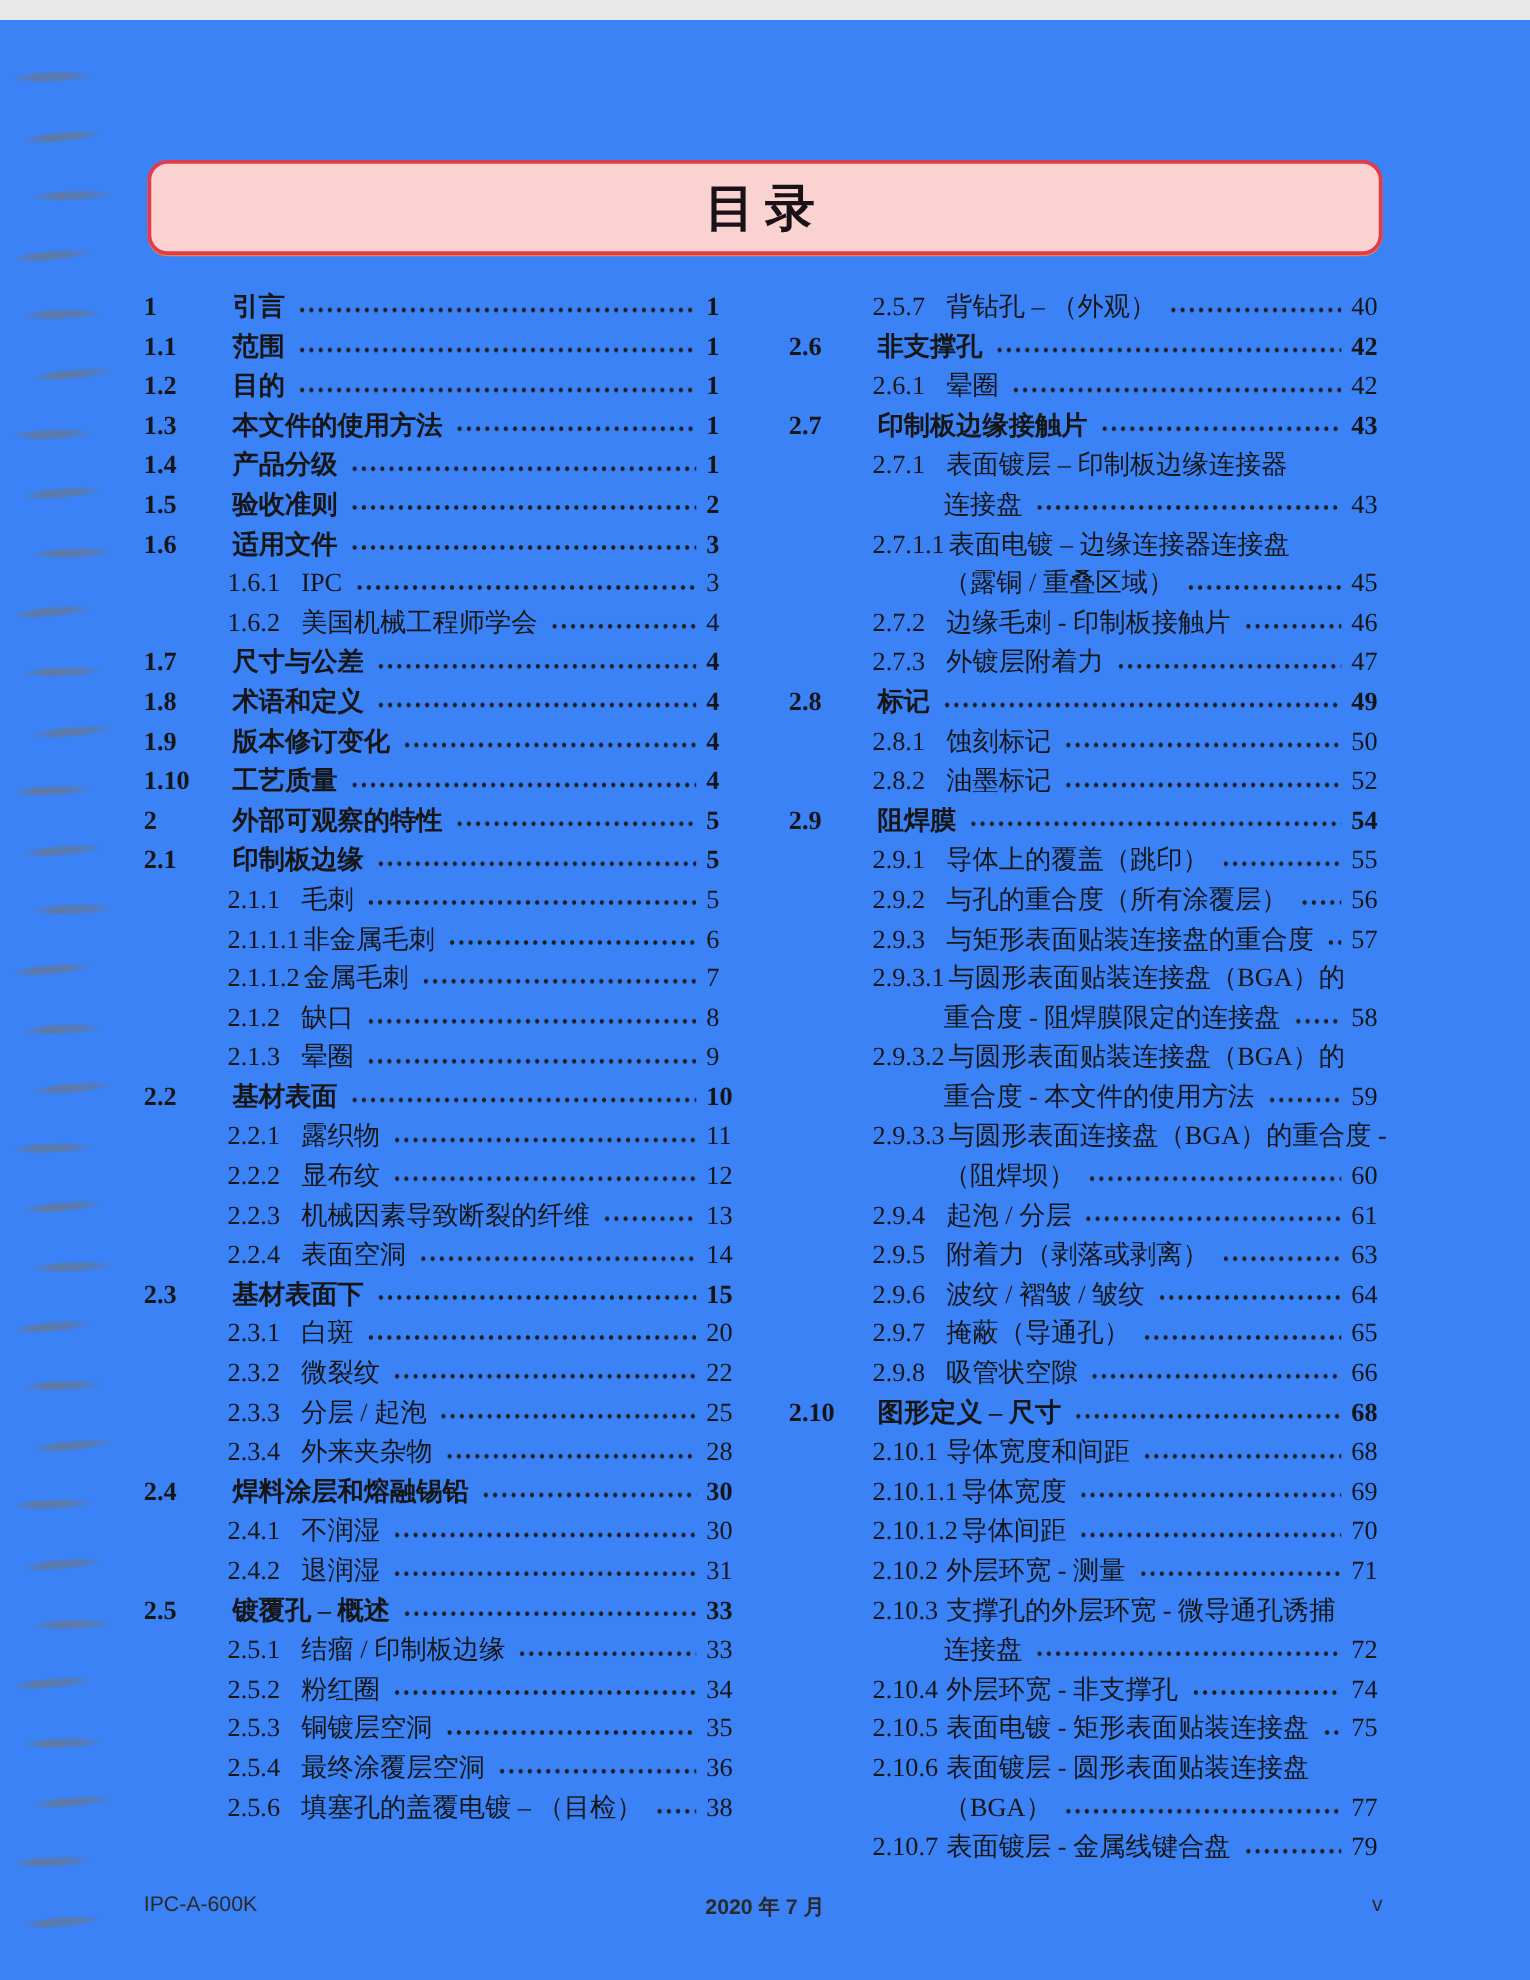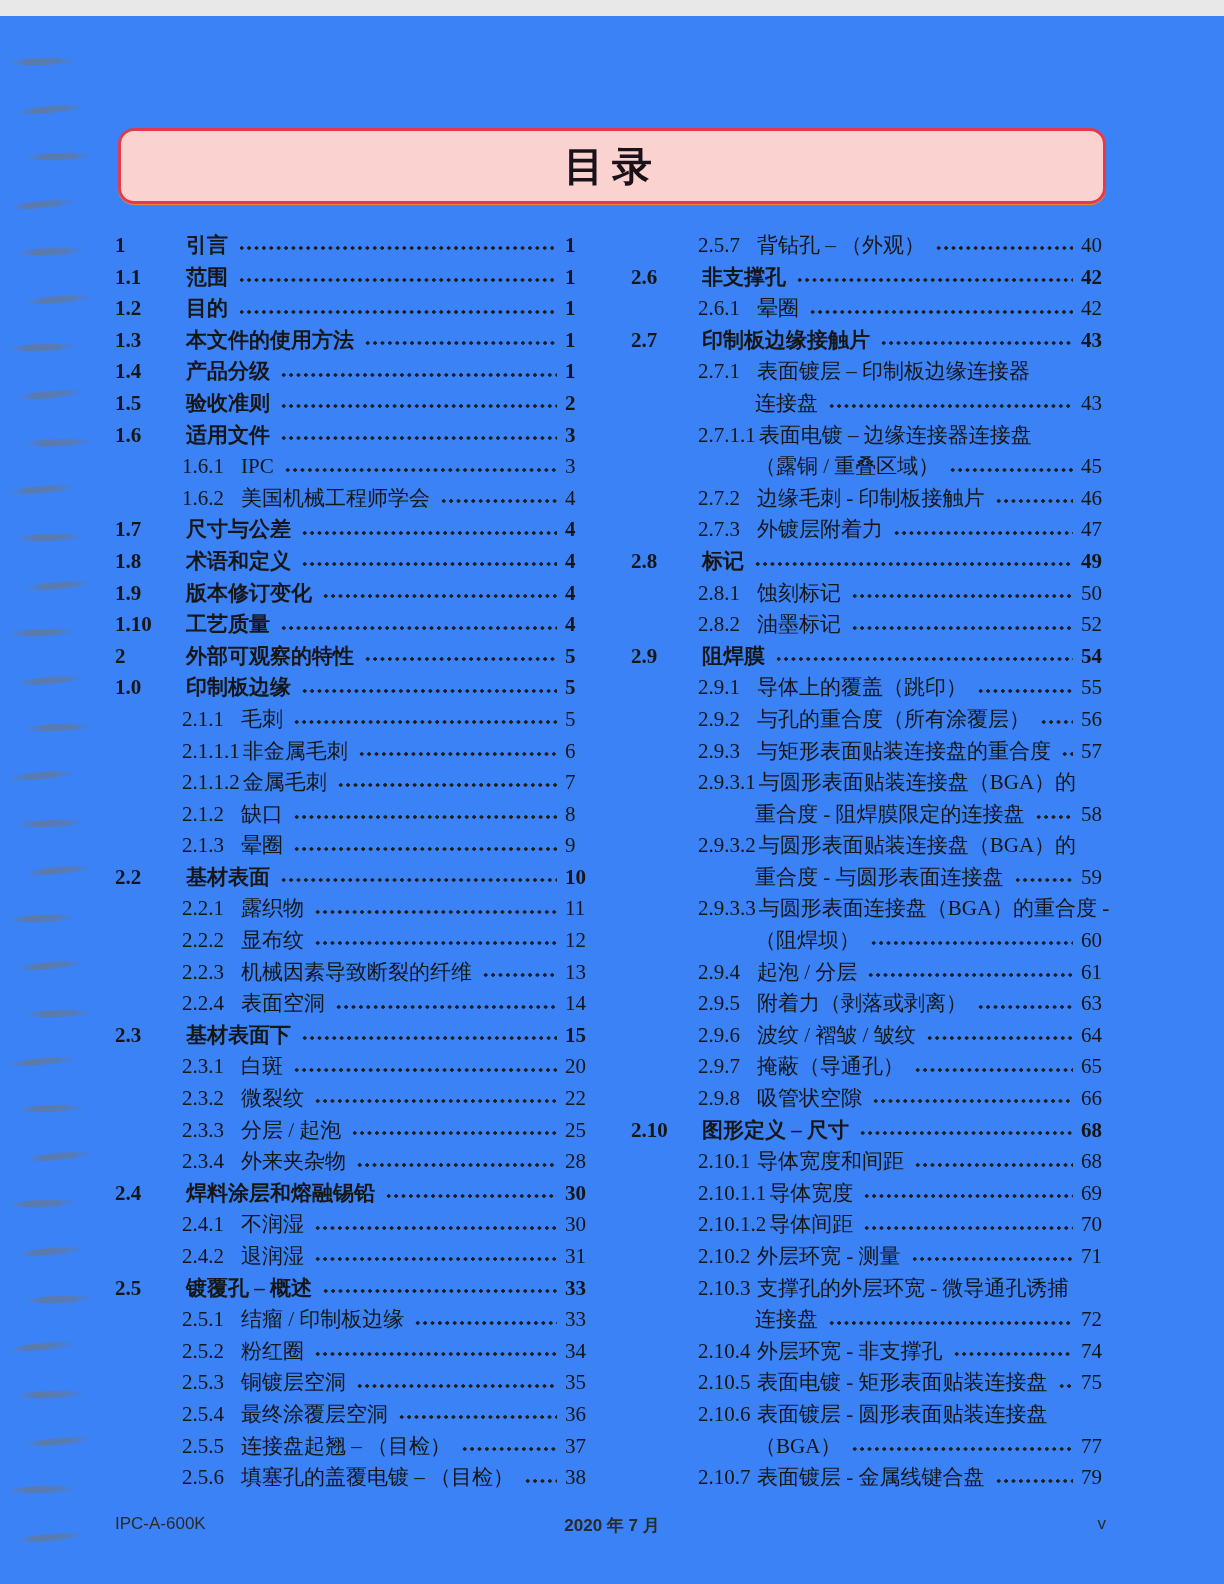--- a/index.html
+++ b/index.html
@@ -173,21 +173,21 @@
           <span class="leader"></span>
           <span class="pg">4</span>
         </div>
         <div class="row h">
           <span class="num">2</span>
           <span class="label">外部可观察的特性</span>
           <span class="leader"></span>
           <span class="pg">5</span>
         </div>
         <div class="row h">
-          <span class="num">1.0</span>
+          <span class="num">2.1</span>
           <span class="label">印制板边缘</span>
           <span class="leader"></span>
           <span class="pg">5</span>
         </div>
         <div class="row s">
           <span class="num">2.1.1</span>
           <span class="label">毛刺</span>
           <span class="leader"></span>
           <span class="pg">5</span>
         </div>
@@ -317,26 +317,20 @@
           <span class="leader"></span>
           <span class="pg">35</span>
         </div>
         <div class="row s">
           <span class="num">2.5.4</span>
           <span class="label">最终涂覆层空洞</span>
           <span class="leader"></span>
           <span class="pg">36</span>
         </div>
         <div class="row s">
-          <span class="num">2.5.5</span>
-          <span class="label">连接盘起翘 – （目检）</span>
-          <span class="leader"></span>
-          <span class="pg">37</span>
-        </div>
-        <div class="row s">
           <span class="num">2.5.6</span>
           <span class="label">填塞孔的盖覆电镀 – （目检）</span>
           <span class="leader"></span>
           <span class="pg">38</span>
         </div>
       </div>
     <div class="col" id="col-right">
         <div class="row s">
           <span class="num">2.5.7</span>
           <span class="label">背钻孔 – （外观）</span>
@@ -444,21 +438,21 @@
           <span class="label">重合度 - 阻焊膜限定的连接盘</span>
           <span class="leader"></span>
           <span class="pg">58</span>
         </div>
         <div class="row s">
           <span class="num">2.9.3.2</span>
           <span class="label">与圆形表面贴装连接盘（BGA）的</span>
         </div>
         <div class="row c">
           <span class="pad"></span>
-          <span class="label">重合度 - 与圆形表面连接盘</span>
+          <span class="label">重合度 - 本文件的使用方法</span>
           <span class="leader"></span>
           <span class="pg">59</span>
         </div>
         <div class="row s">
           <span class="num">2.9.3.3</span>
           <span class="label">与圆形表面连接盘（BGA）的重合度 -</span>
         </div>
         <div class="row c">
           <span class="pad"></span>
           <span class="label">（阻焊坝）</span>

